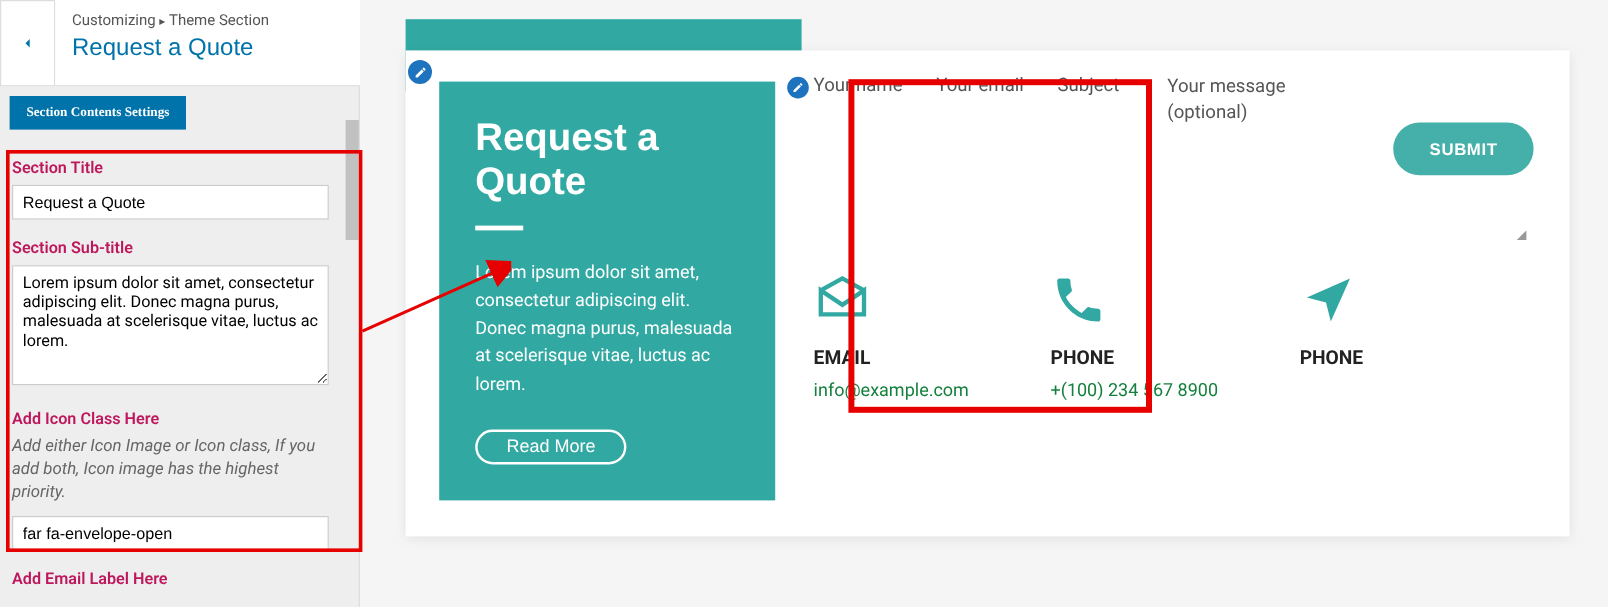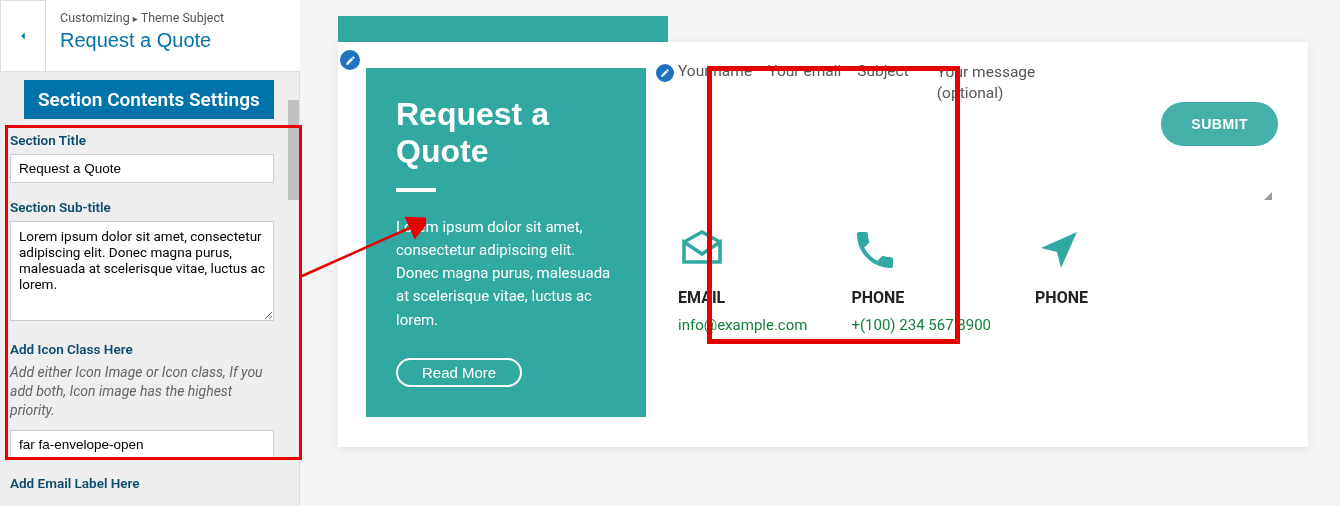--- a/index.html
+++ b/index.html
@@ -8,80 +8,80 @@
 .sidebar { position: absolute; left: 0; top: 0; width: 300px; height: 506px; background: #eeeeee; border-right: 1px solid #ddd; }
 
 .back-btn { position: absolute; left: 0; top: 0; width: 46px; height: 72px; background: #fff; border: 1px solid #ddd; display: flex; align-items: center; justify-content: center; }
 .back-btn svg { width: 14px; height: 14px; fill: #0073aa; }
 
 .breadcrumb-area { position: absolute; left: 46px; top: 0; width: 254px; height: 72px; background: #fff; border-bottom: 1px solid #ddd; padding: 10px 14px 8px; }
 .breadcrumb-top { font-size: 12.5px; color: #555; }
 .breadcrumb-top .caret { margin: 0 3px; font-size: 10px; }
 .breadcrumb-title { font-size: 20px; color: #0073aa; font-weight: 400; margin-top: 4px; font-family: 'Segoe UI', sans-serif; }
 
-.section-btn { position: absolute; left: 24px; top: 80px; background: #0073aa; color: #fff; padding: 8px 14px; font-size: 19px; font-weight: 600; }
+.section-btn { position: absolute; left: 8px; top: 80px; background: #0073aa; color: #fff; padding: 8px 14px; font-size: 11px; font-weight: 600; font-family: Liberation Serif, serif; }
 
 .scroll-thumb { position: absolute; right: 0px; top: 100px; width: 11px; height: 100px; background: #c1c1c1; }
 
 .red-box-sidebar { position: absolute; left: 5px; top: 125px; width: 297px; height: 335px; border: 3px solid #e60000; pointer-events: none; z-index: 10; }
 
 .form-section { position: absolute; left: 10px; top: 132px; width: 264px; }
-.field-label { font-size: 13.5px; font-weight: 600; color: #0c4a6e; margin-bottom: 6px; display: block; }
+.field-label { font-size: 13.5px; font-weight: 600; color: #be185d; margin-bottom: 6px; display: block; }
 .field-input { width: 100%; padding: 6px 8px; border: 1px solid #ccc; font-size: 13.5px; background: #fff; margin-bottom: 16px; }
 .field-textarea { width: 100%; height: 100px; padding: 6px 8px; border: 1px solid #ccc; font-size: 13.5px; background: #fff; margin-bottom: 16px; resize: both; font-family: inherit; }
 .field-desc { font-size: 14px; font-style: italic; color: #666; margin-bottom: 10px; line-height: 1.35; }
 
 .preview { position: absolute; left: 300px; top: 0; width: 1040px; height: 506px; background: #f5f5f5; }
 .preview-inner { position: absolute; left: 38px; top: 42px; width: 970px; background: #fff; box-shadow: 0 2px 10px rgba(0,0,0,0.08); padding: 26px 28px 30px; }
 
 .teal-tab { position: absolute; left: 38px; top: 16px; width: 330px; height: 60px; background: #31a9a2; z-index: 0; }
 .edit-badge1 { position: absolute; left: 38px; top: 48px; width: 24px; height: 24px; background: #1e73be; border-radius: 50%; display: flex; align-items: center; justify-content: center; z-index: 5; border: 2px solid #fff; }
 .edit-badge1 svg { width: 11px; height: 11px; fill: #fff; }
 
 .teal-box { background: #31a9a2; color: #fff; width: 280px; padding: 28px 30px 30px; position: relative; }
 .teal-title { font-size: 32px; font-weight: 700; line-height: 1.15; font-family: 'Segoe UI', sans-serif; }
 .teal-underline { width: 40px; height: 4px; background: #fff; margin: 18px 0 24px; }
 .teal-sub { font-size: 15px; line-height: 1.55; }
 .read-more { margin-top: 26px; border: 2px solid #fff; background: transparent; color: #fff; padding: 4px 24px; border-radius: 26px; font-size: 15px; font-weight: 500; }
 
 .red-box-preview { position: absolute; left: 407px; top: 66px; width: 253px; height: 278px; border: 5px solid #e60000; pointer-events: none; z-index: 10; }
 
-.form-fields { position: absolute; left: 340px; top: 20px; display: flex; gap: 16px; }
+.form-fields { position: absolute; left: 340px; top: 20px; display: flex; gap: 28px; }
 .form-col { font-size: 15.5px; color: #555; }
 .form-col.msg { width: 110px; line-height: 1.35; margin-left: 12px; }
 
 .edit-badge2 { position: absolute; left: 316px; top: 20px; width: 22px; height: 22px; background: #1e73be; border-radius: 50%; display: flex; align-items: center; justify-content: center; z-index: 5; border: 2px solid #fff; }
 .edit-badge2 svg { width: 10px; height: 10px; fill: #fff; }
 
 .submit-btn { position: absolute; right: 30px; top: 60px; background: #45b0a9; color: #fff; border: none; padding: 14px 30px; border-radius: 28px; font-size: 14px; font-weight: 700; letter-spacing: 0.5px; text-align: right; }
 
 .resize-handle { position: absolute; right: 36px; top: 148px; width: 10px; height: 10px; }
 .resize-handle::after { content: ''; position: absolute; right: 0; bottom: 0; width: 0; height: 0; border-bottom: 8px solid #999; border-left: 8px solid transparent; }
 
-.contact-row { position: absolute; left: 340px; top: 184px; display: flex; gap: 44px; }
+.contact-row { position: absolute; left: 340px; top: 184px; display: flex; gap: 68px; }
 .contact-item { }
 .contact-icon { width: 48px; height: 48px; color: #31a9a2; margin-bottom: 14px; }
 .contact-icon svg { width: 48px; height: 48px; fill: #31a9a2; }
 .contact-label { font-size: 16px; font-weight: 700; color: #222; margin-bottom: 8px; }
 .contact-value { font-size: 15px; color: #15803d; line-height: 1.45; }
 
 .arrow-svg { position: absolute; left: 296px; top: 216px; width: 130px; height: 66px; z-index: 20; pointer-events: none; }
 </style>
 </head>
 <body>
 
 <div class="sidebar">
   <div class="back-btn">
     <svg viewBox="0 0 24 24">
         <path d="M15 18l-6-6 6-6v12z"></path>
       </svg>
   </div>
   <div class="breadcrumb-area">
     <div class="breadcrumb-top">
-      <span>Customizing</span><span class="caret">▸</span><span>Theme Subject</span>
+      <span>Customizing</span><span class="caret">▸</span><span>Theme Section</span>
     </div>
     <div class="breadcrumb-title">Request a Quote</div>
   </div>
   <div class="section-btn">Section Contents Settings</div>
   <div class="scroll-thumb"></div>
 
   <div class="form-section">
     <label class="field-label">Section Title</label>
     <input class="field-input" value="Request a Quote" style="">
     

